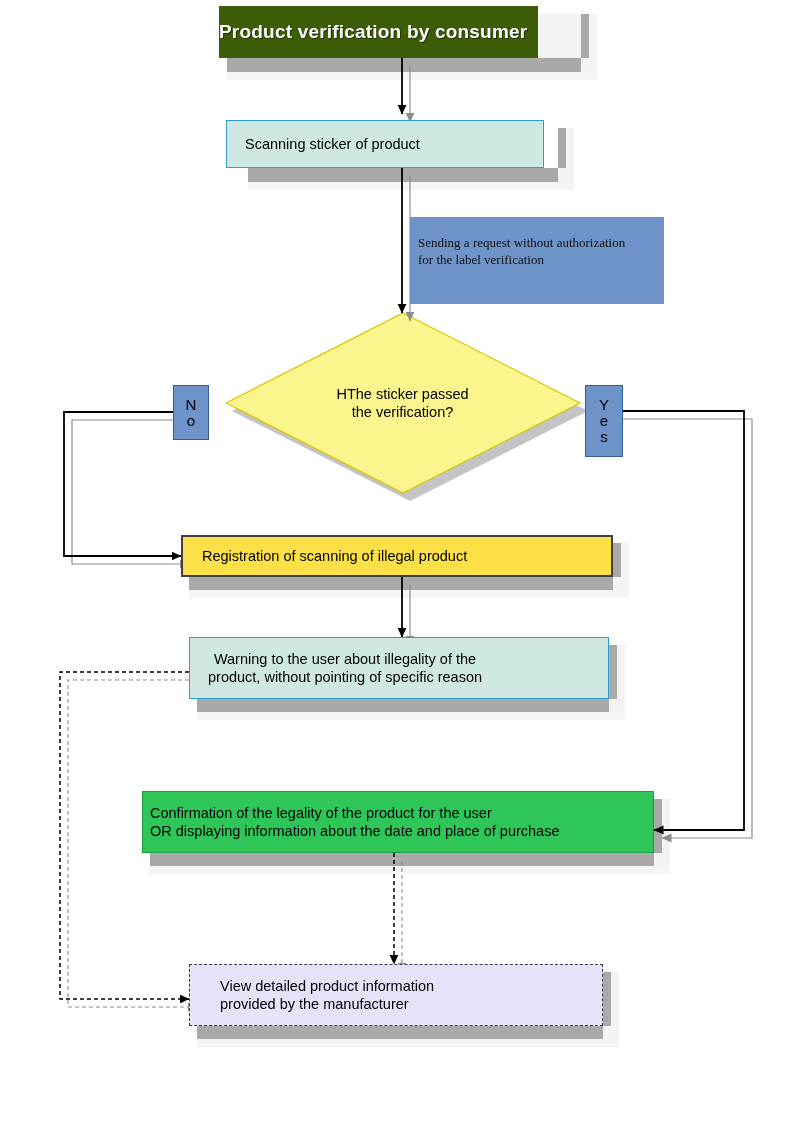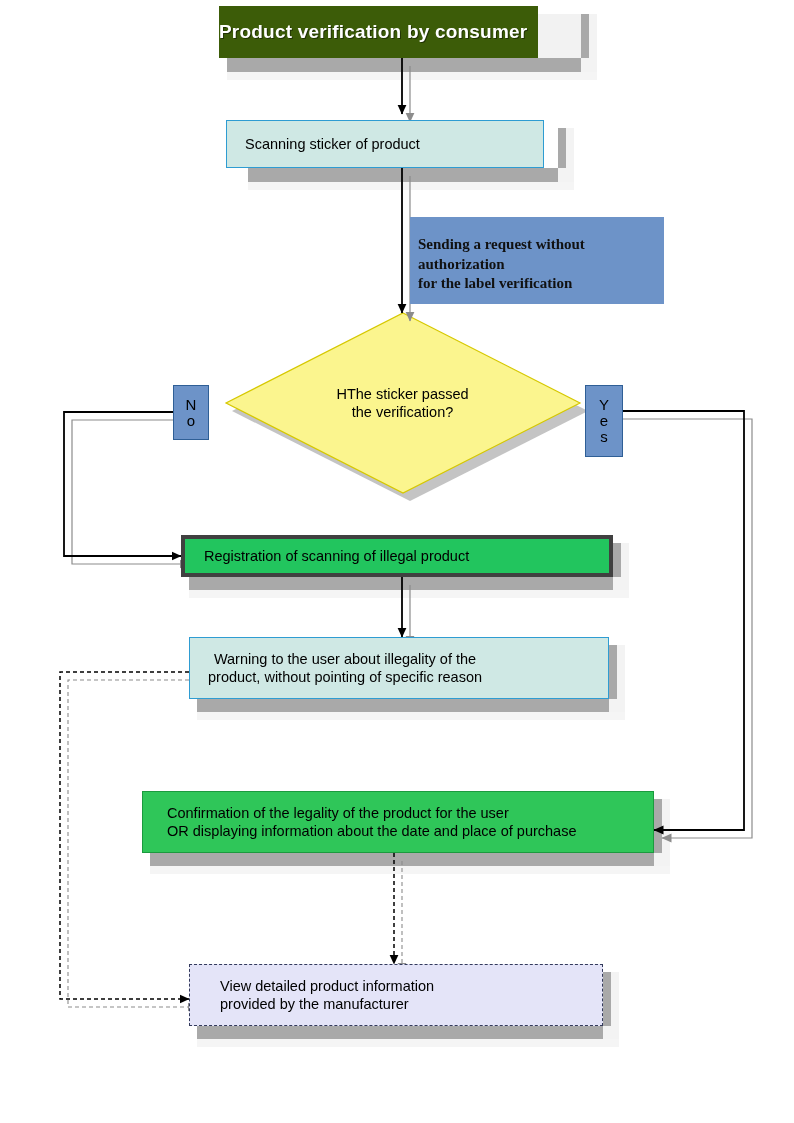--- a/index.html
+++ b/index.html
@@ -63,24 +63,23 @@
   
   #node-annotation {
     left: 410px; top: 217px;
     width: 254px; height: 87px;
     background: #6d93c8;
     align-items: flex-start;
   }
   #node-annotation .label {
     color: #111;
     font-family: "Liberation Serif", serif;
-    font-size: 15px;
+    font-size: 13px;
     padding: 18px 0 0 8px;
     line-height: 1.3;
-    font-weight: bold;
   }
 
   
   #node-decision {
     left: 225px; top: 313px;
     width: 355px; height: 180px;
     justify-content: center;
   }
   #node-decision .label {
     position: relative;
@@ -105,40 +104,40 @@
     line-height: 1.05;
     white-space: pre-line;
   }
   #node-no  { left: 173px; top: 385px; width: 36px; height: 55px; }
   #node-yes { left: 585px; top: 385px; width: 38px; height: 72px; }
 
   
   #node-registration {
     left: 181px; top: 535px;
     width: 432px; height: 42px;
-    background: #22c55e;
-    border: 4px solid #404040;
+    background: #fde047;
+    border: 2px solid #404040;
   }
   #node-registration .label {
     color: #000;
     font-size: 14.5px;
     padding-left: 19px;
   }
 
   
   #node-confirmation {
     left: 142px; top: 791px;
     width: 512px; height: 62px;
     background: #2fc659;
     border: 1px solid #1b9a3e;
   }
   #node-confirmation .label {
     color: #000;
     font-size: 14.5px;
-    padding-left: 24px;
+    padding-left: 7px;
   }
 
   
   #node-details {
     left: 189px; top: 964px;
     width: 414px; height: 62px;
     background: #e4e4f8;
     border: 1.5px dashed #333a5c;
   }
   #node-details .label {

